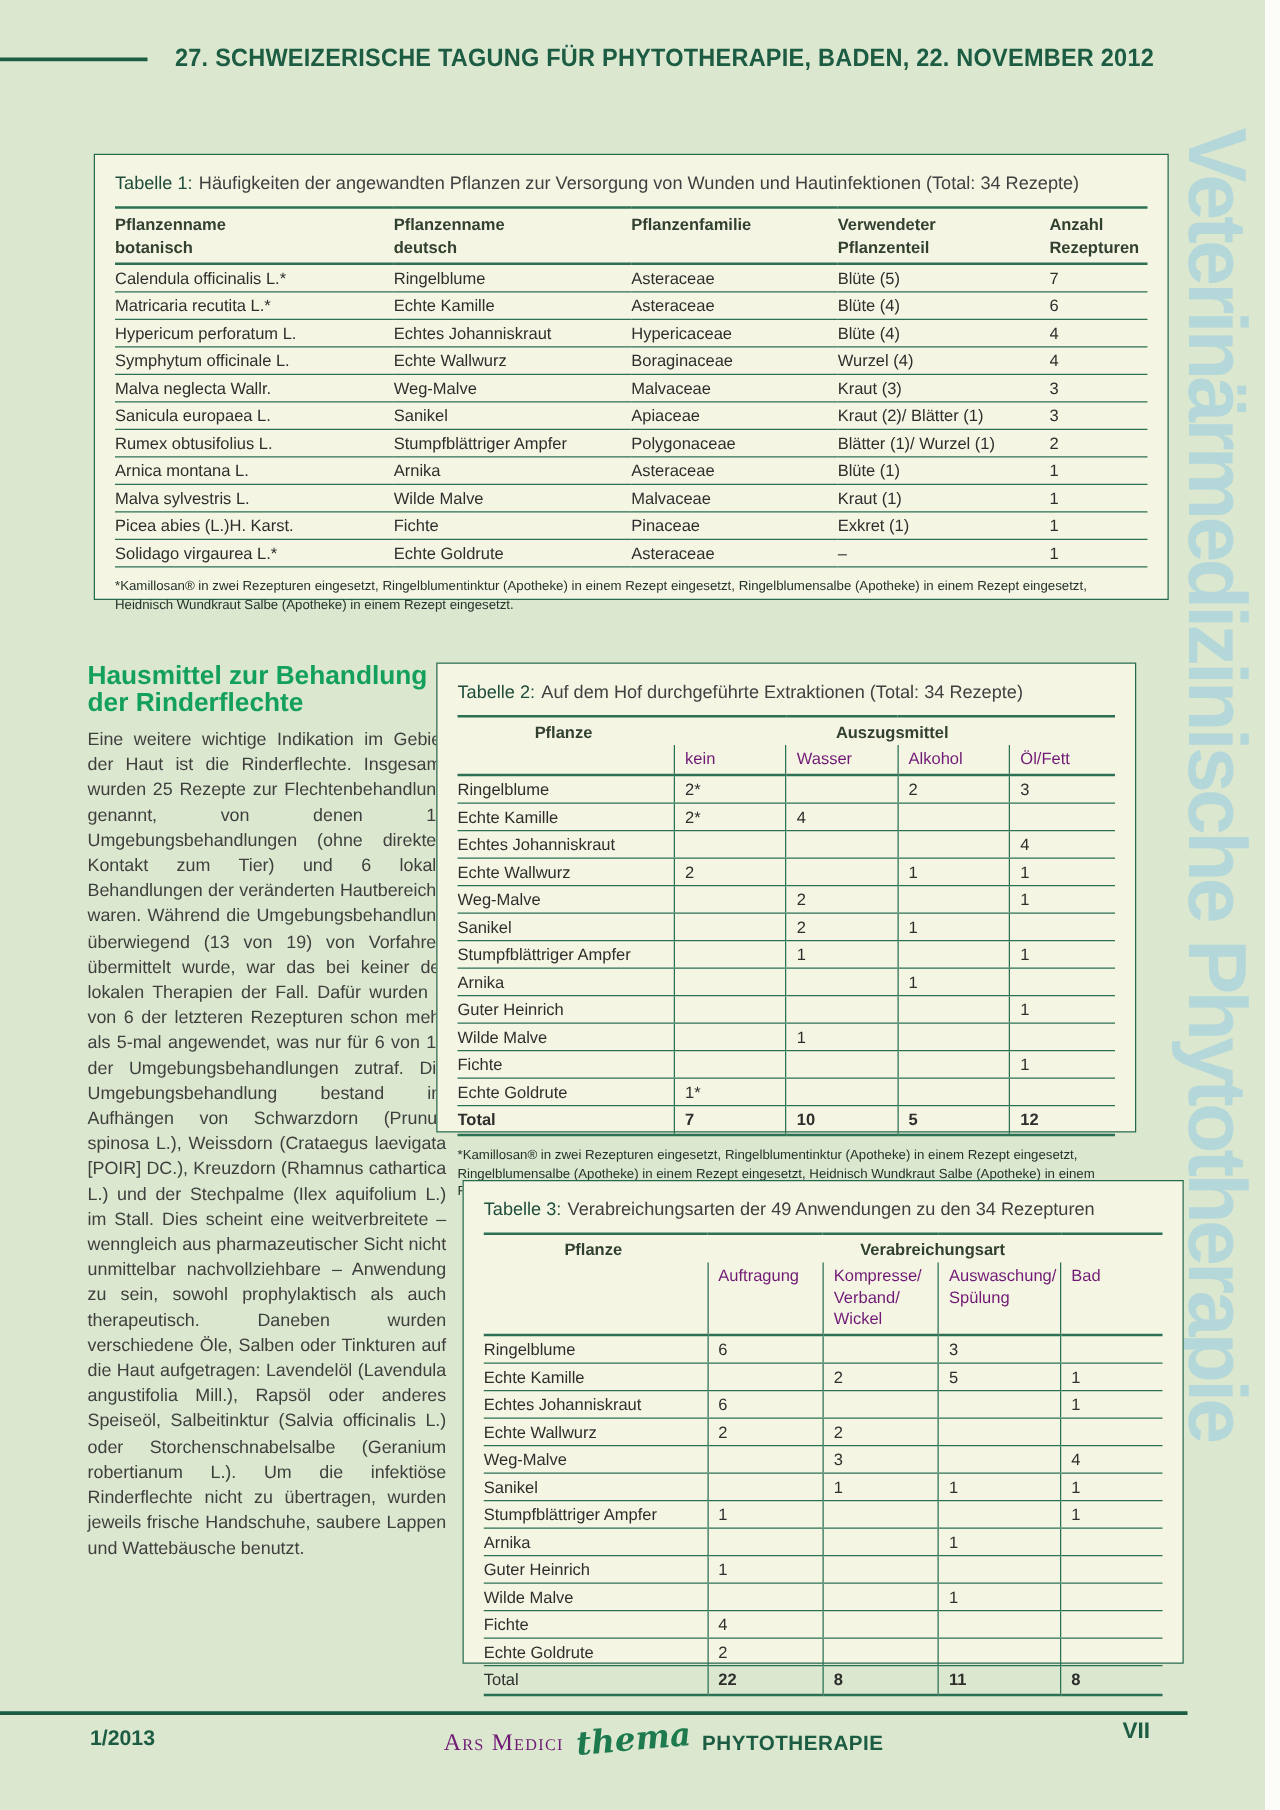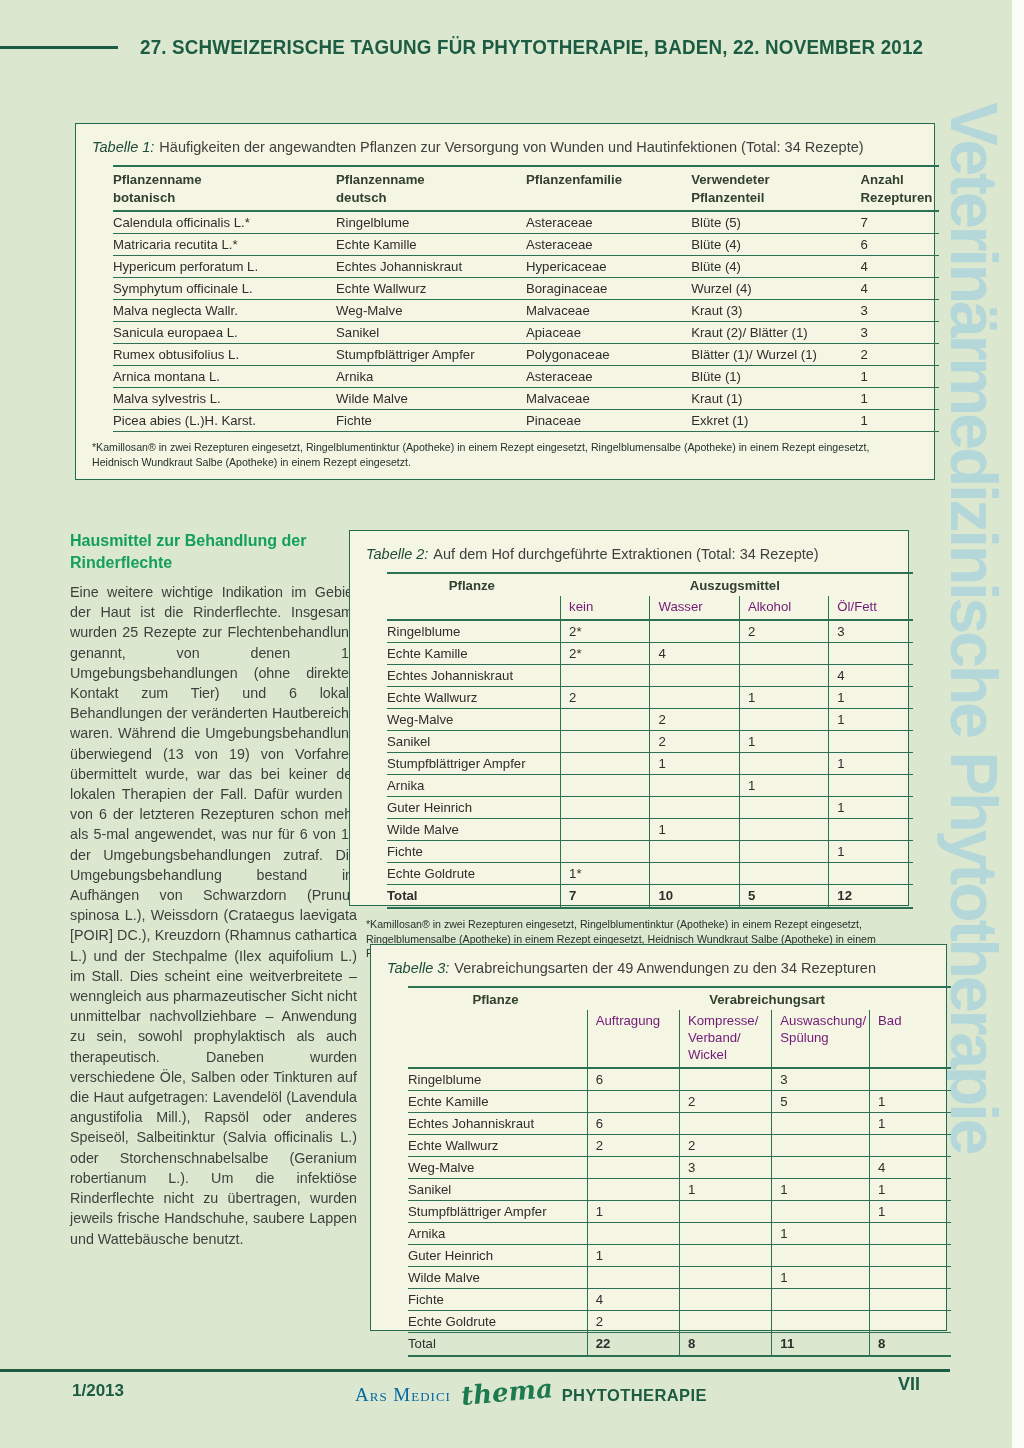--- a/index.html
+++ b/index.html
@@ -24,23 +24,23 @@
   }
   
   .tbox{
     position:absolute;background:#f5f5e4;border:1px solid #256a4d;
     box-sizing:border-box;padding:13px 16px 10px 16px;
   }
   #table1-box{left:75px;top:123px;width:860px;height:357px;}
   #table2-box{left:349px;top:530px;width:560px;height:376px;}
   #table3-box{left:370px;top:944px;width:577px;height:387px;}
   .tbl-title{font-size:14.5px;margin:2px 0 10px 0;color:#1e4d3a;}
-  .tbl-title .lbl{font-weight:normal;margin-right:5px;font-style:italic;}
+  .tbl-title .lbl{font-weight:normal;margin-right:5px;}
   .tbl-title .ttl{font-weight:normal;color:#404040;}
-  table.tbl{width:100%;border-collapse:collapse;table-layout:fixed;margin-left:21px;}
+  table.tbl{width:100%;border-collapse:collapse;table-layout:fixed;}
   .tbl th,.tbl td{
     font-size:13.2px;color:#2e2e2c;text-align:left;vertical-align:top;
     padding:2.5px 4px 2.5px 0;overflow:hidden;white-space:nowrap;
   }
   .tbl th{font-weight:bold;color:#32402f;}
   
   .t1 thead th{border-top:2px solid #2c7154;border-bottom:2px solid #2c7154;padding-top:4px;padding-bottom:3px;}
   .t1 thead .hl{display:block;line-height:18px;}
   .t1 tbody tr td{border-bottom:1.6px solid #2c7154;height:16px;}
   
@@ -59,28 +59,28 @@
     white-space:normal;
   }
   
   .article{
     position:absolute;left:70px;top:508px;width:287px;
     font-size:14.3px;line-height:20.2px;color:#3f3f3d;text-align:justify;
     hyphens:auto;
   }
   .article p{margin:0 0 0 0;}
   .article .heading{
-    font-size:16px;line-height:22px;font-weight:bold;color:#13a05c;
+    font-size:21px;line-height:22px;font-weight:bold;color:#13a05c;
     margin:22px 0 8px 0;text-align:left;
   }
   
   .footer-rule{position:absolute;left:0;top:1369px;width:950px;height:2.5px;background:#1c5c43;}
   .footer-issue{position:absolute;left:72px;top:1381px;font-size:17px;font-weight:bold;color:#1c5c43;}
   .footer-brand{position:absolute;left:355px;top:1377px;width:320px;white-space:nowrap;}
-  .brand-ars{font-family:"Liberation Serif",serif;font-variant:small-caps;font-size:19px;color:#0369a1;letter-spacing:1px;}
+  .brand-ars{font-family:"Liberation Serif",serif;font-variant:small-caps;font-size:19px;color:#701a75;letter-spacing:1px;}
   .brand-thema{
     font-family:"DejaVu Serif",serif;font-style:italic;font-weight:bold;
     font-size:26px;color:#1d7a4f;display:inline-block;transform:rotate(-5deg);
     margin:0 4px 0 6px;
   }
   .brand-suffix{font-size:16.5px;font-weight:bold;color:#1c5c43;letter-spacing:.4px;}
   .footer-page{position:absolute;left:898px;top:1374px;font-size:18px;font-weight:bold;color:#1c5c43;}
 </style>
 </head>
 <body>
@@ -193,20 +193,27 @@
             <td class="c3">Kraut (1)</td>
             <td class="c4">1</td>
           </tr>
           <tr>
             <td class="c0">Picea abies (L.)H. Karst.</td>
             <td class="c1">Fichte</td>
             <td class="c2">Pinaceae</td>
             <td class="c3">Exkret (1)</td>
             <td class="c4">1</td>
           </tr>
+          <tr>
+            <td class="c0">Solidago virgaurea L.*</td>
+            <td class="c1">Echte Goldrute</td>
+            <td class="c2">Asteraceae</td>
+            <td class="c3">–</td>
+            <td class="c4">1</td>
+          </tr>
         </tbody>
     </table>
     <p class="footnote">*Kamillosan® in zwei Rezepturen eingesetzt, Ringelblumentinktur (Apotheke) in einem Rezept eingesetzt, Ringelblumensalbe (Apotheke) in einem Rezept eingesetzt, Heidnisch Wundkraut Salbe (Apotheke) in einem Rezept eingesetzt.</p>
   </div>
 
   <div class="article">
     <p class="heading">Hausmittel zur Behandlung der Rinderflechte</p>
     <p>Eine weitere wichtige Indikation im Gebiet der Haut ist die Rinderflechte. Insgesamt wurden 25 Rezepte zur Flechtenbehandlung genannt, von denen 19 Umgebungsbehandlungen (ohne direkten Kontakt zum Tier) und 6 lokale Behandlungen der veränderten Hautbereiche waren. Während die Umgebungsbehandlung überwiegend (13 von 19) von Vorfahren übermittelt wurde, war das bei keiner der lokalen Therapien der Fall. Dafür wurden 4 von 6 der letzteren Rezepturen schon mehr als 5-mal angewendet, was nur für 6 von 19 der Umgebungsbehandlungen zutraf. Die Umgebungsbehandlung bestand im Aufhängen von Schwarzdorn (Prunus spinosa L.), Weissdorn (Crataegus laevigata [POIR] DC.), Kreuzdorn (Rhamnus cathartica L.) und der Stechpalme (Ilex aquifolium L.) im Stall. Dies scheint eine weitverbreitete – wenngleich aus pharmazeutischer Sicht nicht unmittelbar nachvollziehbare – Anwendung zu sein, sowohl prophylaktisch als auch therapeutisch. Daneben wurden verschiedene Öle, Salben oder Tinkturen auf die Haut aufgetragen: Lavendelöl (Lavendula angustifolia Mill.), Rapsöl oder anderes Speiseöl, Salbeitinktur (Salvia officinalis L.) oder Storchenschnabelsalbe (Geranium robertianum L.). Um die infektiöse Rinderflechte nicht zu übertragen, wurden jeweils frische Handschuhe, saubere Lappen und Wattebäusche benutzt.</p>
   </div>
 

